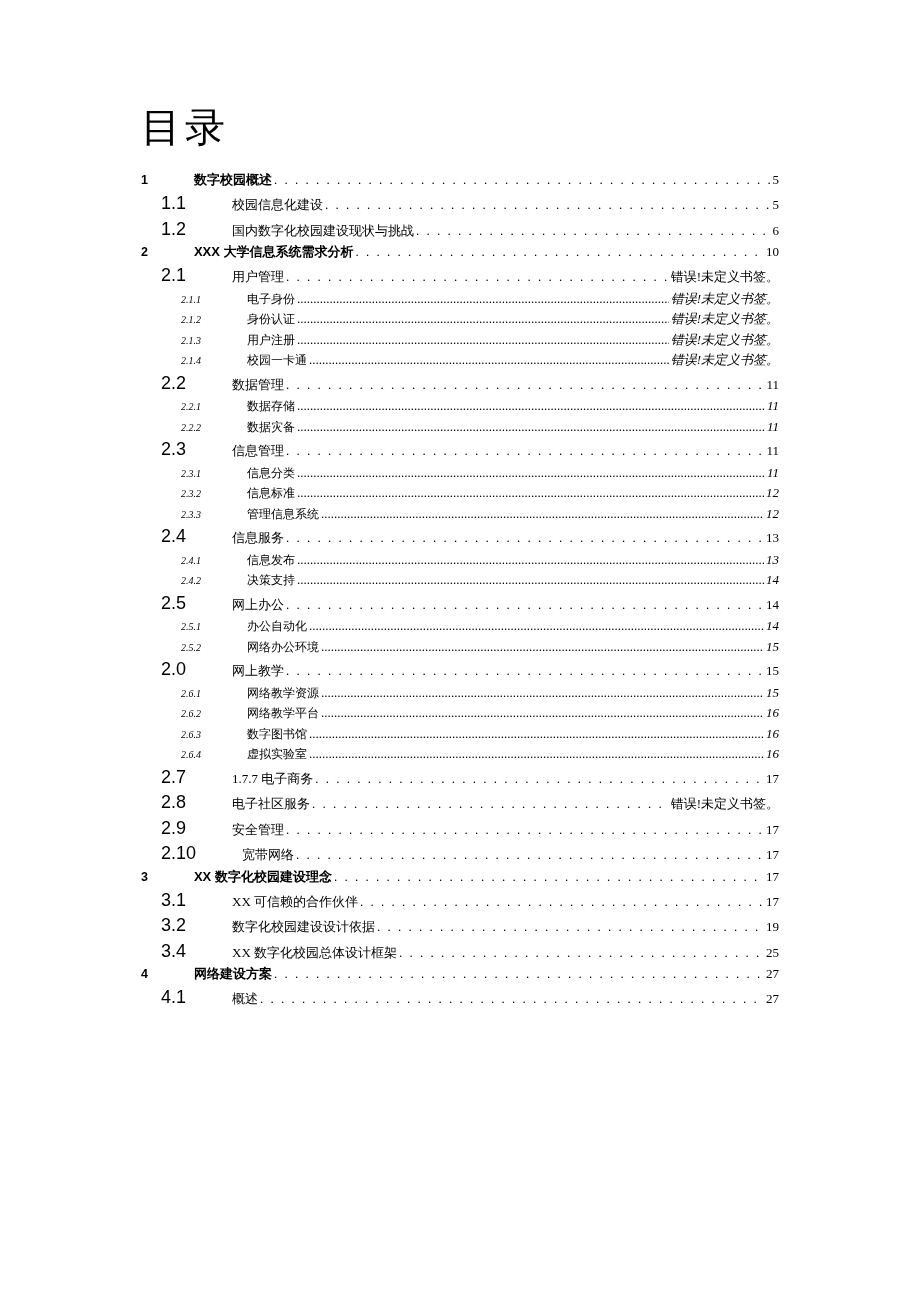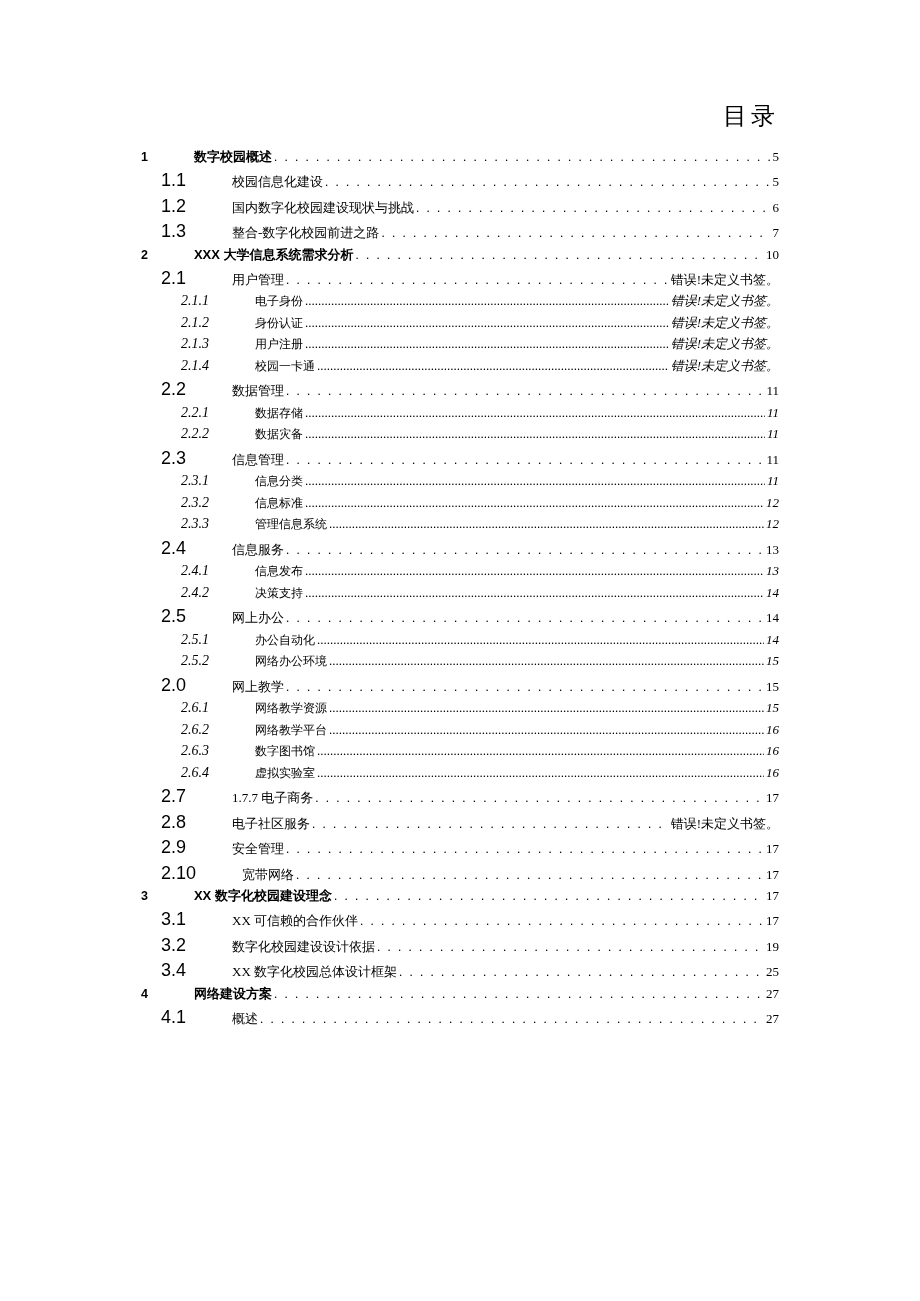--- a/index.html
+++ b/index.html
@@ -7,23 +7,23 @@
     background: #fff;
     font-family: "SimSun", "宋体", serif;
     color: #000;
     width: 920px;
   }
   .page {
     padding: 100px 141px 60px 141px;
   }
   h1.title {
     font-family: Liberation Sans, sans-serif;
-    font-size: 24px;
+    font-size: 40px;
     font-weight: normal;
-    text-align: right;
+    text-align: left;
     margin: 0 0 18px 0;
     letter-spacing: 4px;
   }
   .toc {
     font-size: 13px;
     line-height: 1.0;
   }
   .row {
     display: flex;
     align-items: baseline;
@@ -32,21 +32,21 @@
   }
   .row.l1 { margin-left: 0; }
   .row.l2 { margin-left: 20px; }
   .row.l3 { margin-left: 40px; }
   .num {
     flex: 0 0 auto;
     margin-right: 14px;
   }
   .l1 .num { font-weight: bold; font-family: Arial, sans-serif; font-size: 12.5px;}
   .l2 .num { font-family: Arial, sans-serif; font-size: 18px;}
-  .l3 .num { font-style: italic; font-family: "Times New Roman", serif; font-size: 14px;}
+  .l3 .num { font-style: italic; font-family: "Times New Roman", serif; font-size: 10px;}
   .label {
     flex: 0 0 auto;
     margin-left: 32px;
   }
   .l1 .label { font-weight: bold; font-family: "SimHei","黑体",sans-serif; }
   .l3 .label { font-family: "KaiTi","楷体","STKaiti",serif; font-size: 12px;}
   .leader {
     flex: 1 1 auto;
     overflow: hidden;
     margin: 0 2px;
@@ -83,26 +83,20 @@
         <span class="label">校园信息化建设</span>
         <span class="leader dots"></span>
         <span class="page-num">5</span>
       </div>
       <div class="row l2">
         <span class="num">1.2</span>
         <span class="label">国内数字化校园建设现状与挑战</span>
         <span class="leader dots"></span>
         <span class="page-num">6</span>
       </div>
-      <div class="row l2">
-        <span class="num">1.3</span>
-        <span class="label">整合-数字化校园前进之路</span>
-        <span class="leader dots"></span>
-        <span class="page-num">7</span>
-      </div>
       <div class="row l1">
         <span class="num">2</span>
         <span class="label">XXX 大学信息系统需求分析</span>
         <span class="leader dots"></span>
         <span class="page-num">10</span>
       </div>
       <div class="row l2">
         <span class="num">2.1</span>
         <span class="label">用户管理</span>
         <span class="leader dots"></span>

